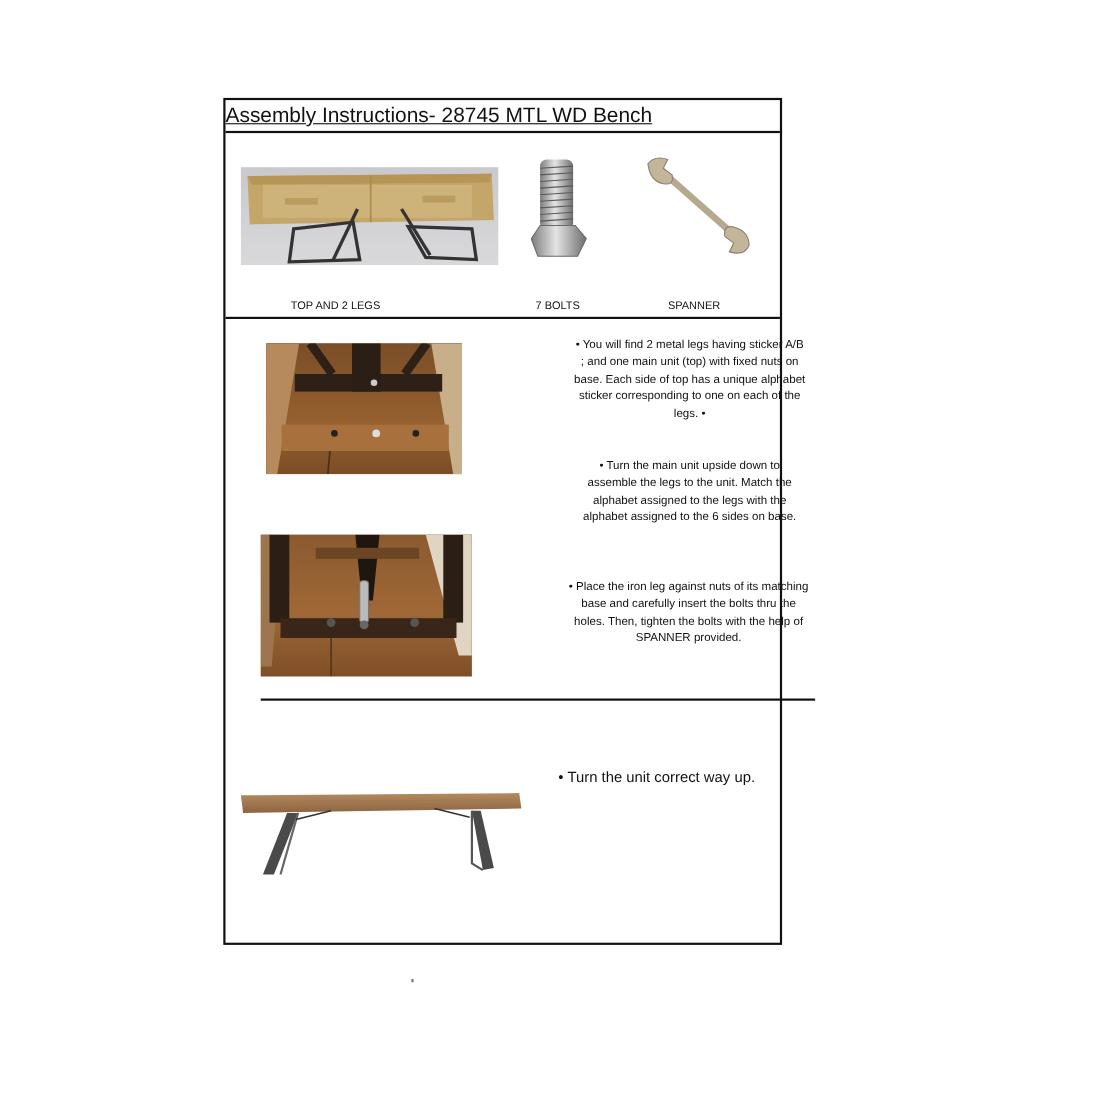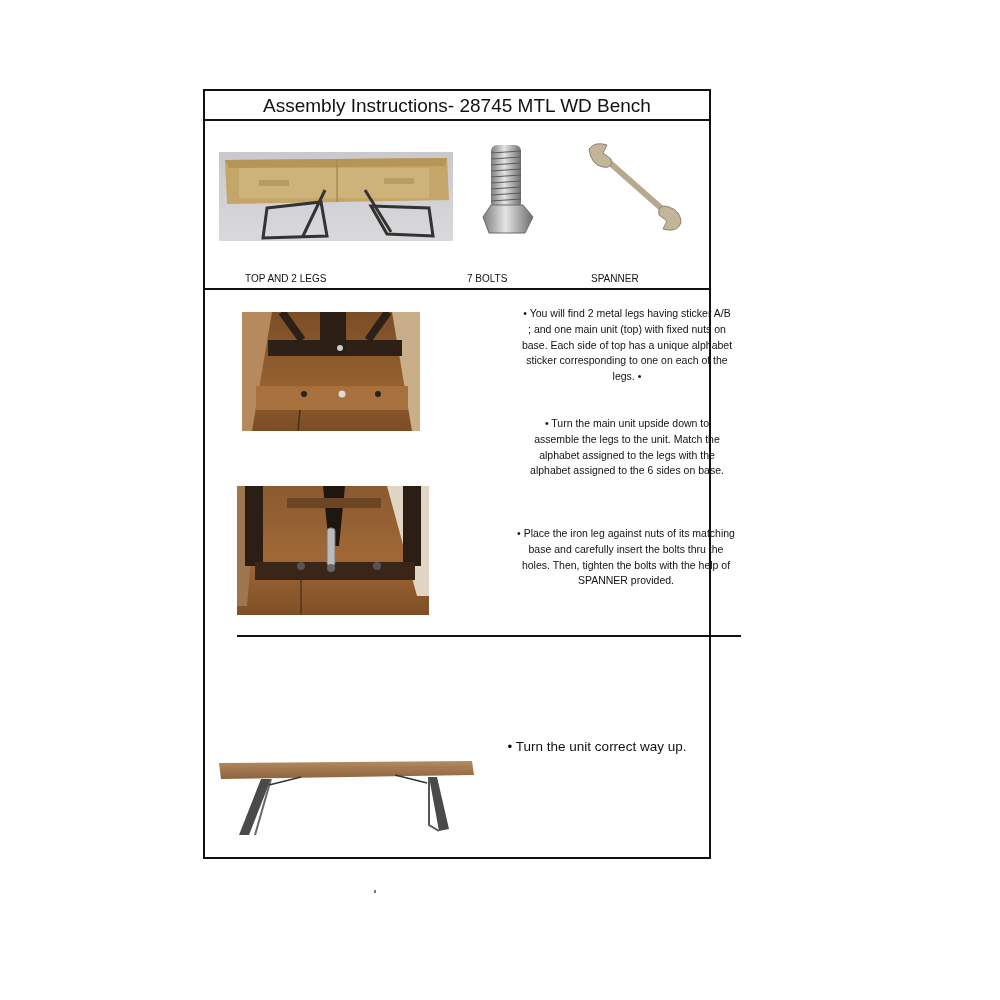--- a/index.html
+++ b/index.html
@@ -1,22 +1,22 @@
 <!DOCTYPE html>
 <html><head>
 <meta charset="utf-8">
 <style>
   html,body{margin:0;padding:0;background:#fff;}
   body{width:1000px;height:1000px;position:relative;overflow:hidden;font-family:"Liberation Sans",sans-serif;color:#111;}
   .doc{position:absolute;left:203px;top:89px;width:504px;height:766px;border:2px solid #111;box-sizing:content-box;}
-  .title{position:absolute;left:0;top:0;width:504px;height:28px;border-bottom:2px solid #111;text-align:center;font-size:19px;line-height:30px;}
+  .title{position:absolute;left:0;top:0;width:504px;height:28px;border-bottom:2px solid #111;text-align:left;font-size:19px;line-height:30px;text-decoration:underline;}
   .sec1{position:absolute;left:0;top:30px;width:504px;height:167px;border-bottom:2px solid #111;}
   .sec2{position:absolute;left:0;top:199px;width:504px;height:345px;border-bottom:2px solid #111;margin-left:32px;}
-  .sec3{position:absolute;left:0;top:546px;width:504px;height:220px;margin-top:40px;}
-  .cap{position:absolute;font-size:10px;}
+  .sec3{position:absolute;left:0;top:546px;width:504px;height:220px;}
+  .cap{position:absolute;font-size:10px;text-align:center;}
   .para{position:absolute;font-size:10.5px;line-height:15.8px;text-align:center;}
   .para.big{font-size:13.5px;line-height:20px;}
   .photo{position:absolute;overflow:hidden;}
   .stray{position:absolute;left:374px;top:890px;width:2px;height:3px;background:#777;}
 </style>
 </head>
 <body>
 
 <div class="doc">
   <div class="title">Assembly Instructions- 28745 MTL WD Bench</div>

